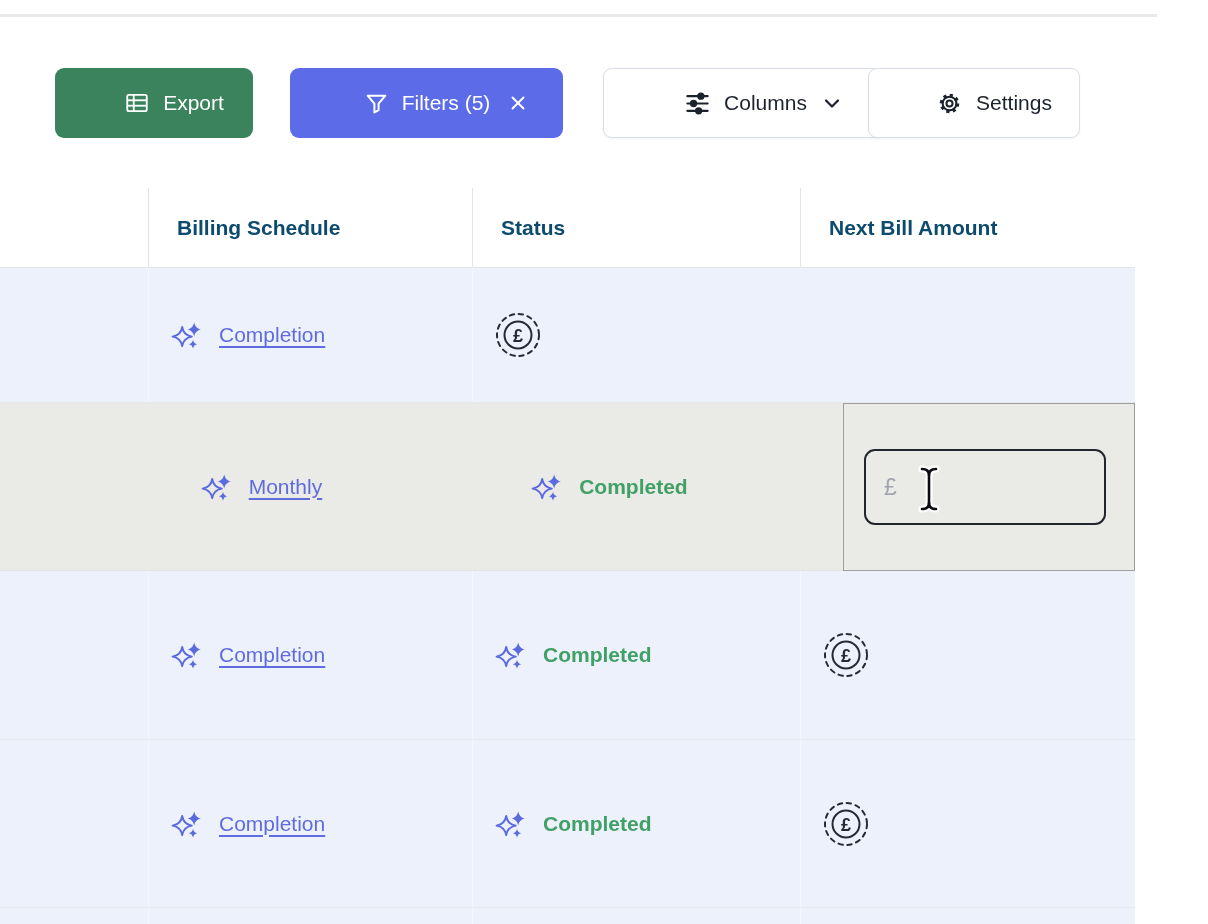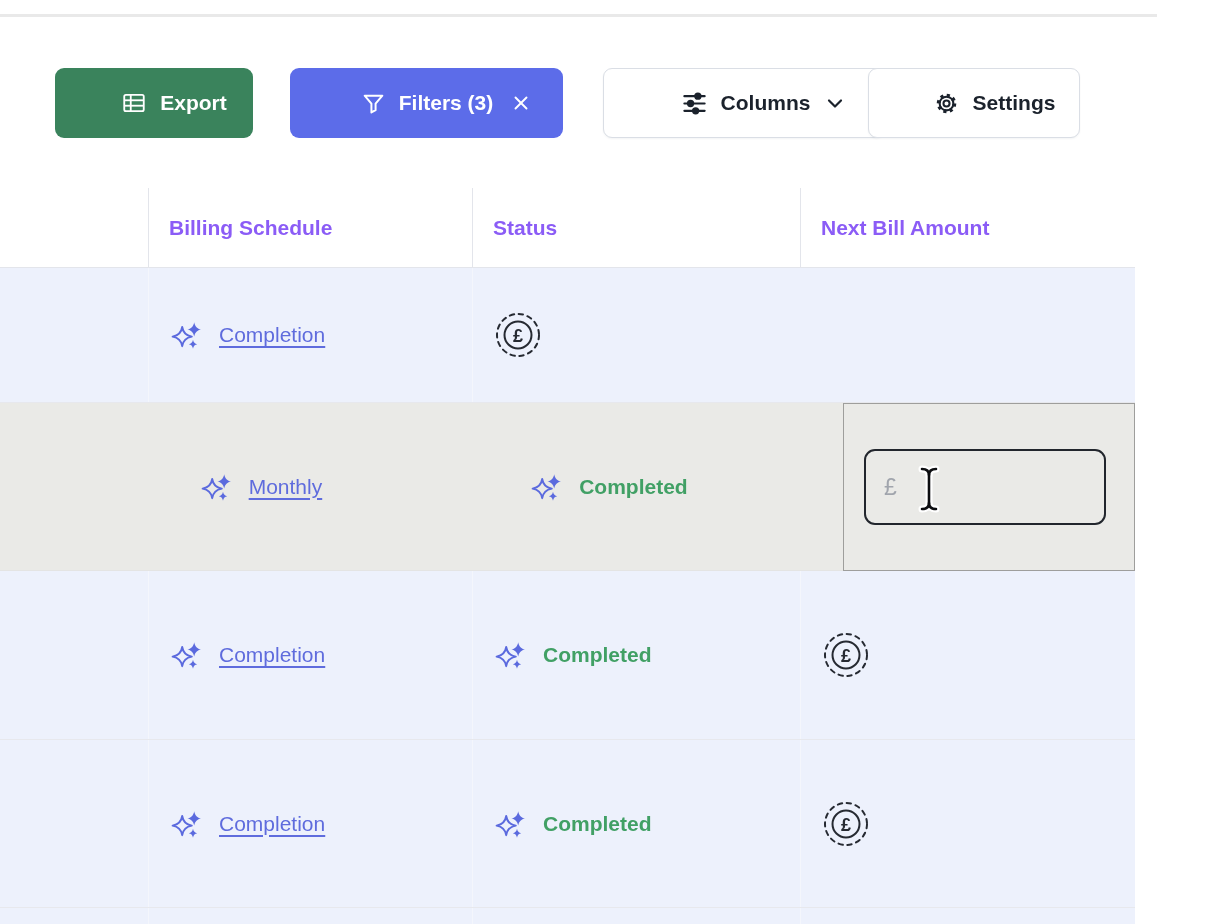--- a/index.html
+++ b/index.html
@@ -4,32 +4,32 @@
 <style>
   * { margin:0; padding:0; box-sizing:border-box; }
   html,body { background:#fff; }
   body { font-family:"Liberation Sans", sans-serif; width:1208px; height:924px; position:relative; overflow:hidden; }
 
   .canvas { position:absolute; inset:0; width:1208px; height:924px; background:#fff; }
 
   .top-divider { position:absolute; top:14px; left:0; width:1157px; height:3px; background:#e9e9e9; }
 
   
-  .toolbar-btn { position:absolute; top:68px; height:70px; display:flex; align-items:center; justify-content:center; gap:13px; border-radius:9px; font-size:21px; font-weight:700; cursor:pointer;padding-left:40px; }
+  .toolbar-btn { position:absolute; top:68px; height:70px; display:flex; align-items:center; justify-content:center; gap:13px; border-radius:9px; font-size:21px; font-weight:400; cursor:pointer;padding-left:40px; }
   .btn-export   { left:55px;  width:198px; background:#3a835c; color:#fff; }
   .btn-filters  { left:290px; width:273px; background:#5c6ce9; color:#fff; }
   .btn-columns  { left:603px; width:282px; background:#fff; color:#1b222c; border:1.5px solid #dadee5; box-shadow:0 1px 2px rgba(20,30,60,.05); }
   .btn-settings { left:868px; width:212px; background:#fff; color:#1b222c; border:1.5px solid #dadee5; box-shadow:0 1px 2px rgba(20,30,60,.05); }
   .btn-filters .close-x { margin-left:4px; display:flex; }
 
   
   .table { position:absolute; top:188px; left:0; width:1135px; }
   .tr { display:flex; width:1135px; }
   .th-row { height:80px; background:#fff; border-bottom:1px solid #e3e5eb; }
-  .th { display:flex; align-items:center; padding-left:20px; font-size:21px; font-weight:700; color:#8b5cf6; }
+  .th { display:flex; align-items:center; padding-left:28px; font-size:21px; font-weight:700; color:#0c4a6e; }
   .th + .th { border-left:1px solid #e3e5eb; }
   .c1 { width:148px; } .c2 { width:324px; } .c3 { width:328px; } .c4 { width:335px; }
 
   .row-lav { background:#edf1fc; border-bottom:1px solid #e7e8ed; }
   .row-lav .td + .td { border-left:1px solid #f4f6fc;text-align:right; }
   .row-sel { background:#eaeae7; border-bottom:1px solid #e4e4e3; }
   .td { display:flex; align-items:center; padding-left:22px; gap:16px; }
   .r1 { height:135px; } .r2 { height:168px;gap:48px; } .r3 { height:169px; } .r4 { height:168px; }
   .r5 { height:16px; border-bottom:none; }
 
@@ -82,21 +82,21 @@
     </span>
     <span>Export</span>
   </div>
 
   <div class="toolbar-btn btn-filters">
     <span style="display:flex">
       <svg width="25" height="25" viewBox="0 0 24 24" fill="none" stroke="#fff" stroke-width="1.9" stroke-linejoin="round" stroke-linecap="round">
         <path d="M3.5 4.5 L20.5 4.5 L14 12.2 L14 18.4 L10 20.6 L10 12.2 Z"></path>
       </svg>
     </span>
-    <span>Filters (3)</span>
+    <span>Filters (5)</span>
     <span class="close-x">
       <svg width="22" height="22" viewBox="0 0 24 24" stroke="#fff" stroke-width="2.1" stroke-linecap="round">
         <line x1="6" y1="6" x2="18" y2="18"></line>
           <line x1="18" y1="6" x2="6" y2="18"></line>
       </svg>
     </span>
   </div>
 
   <div class="toolbar-btn btn-columns">
     <span style="display:flex">

